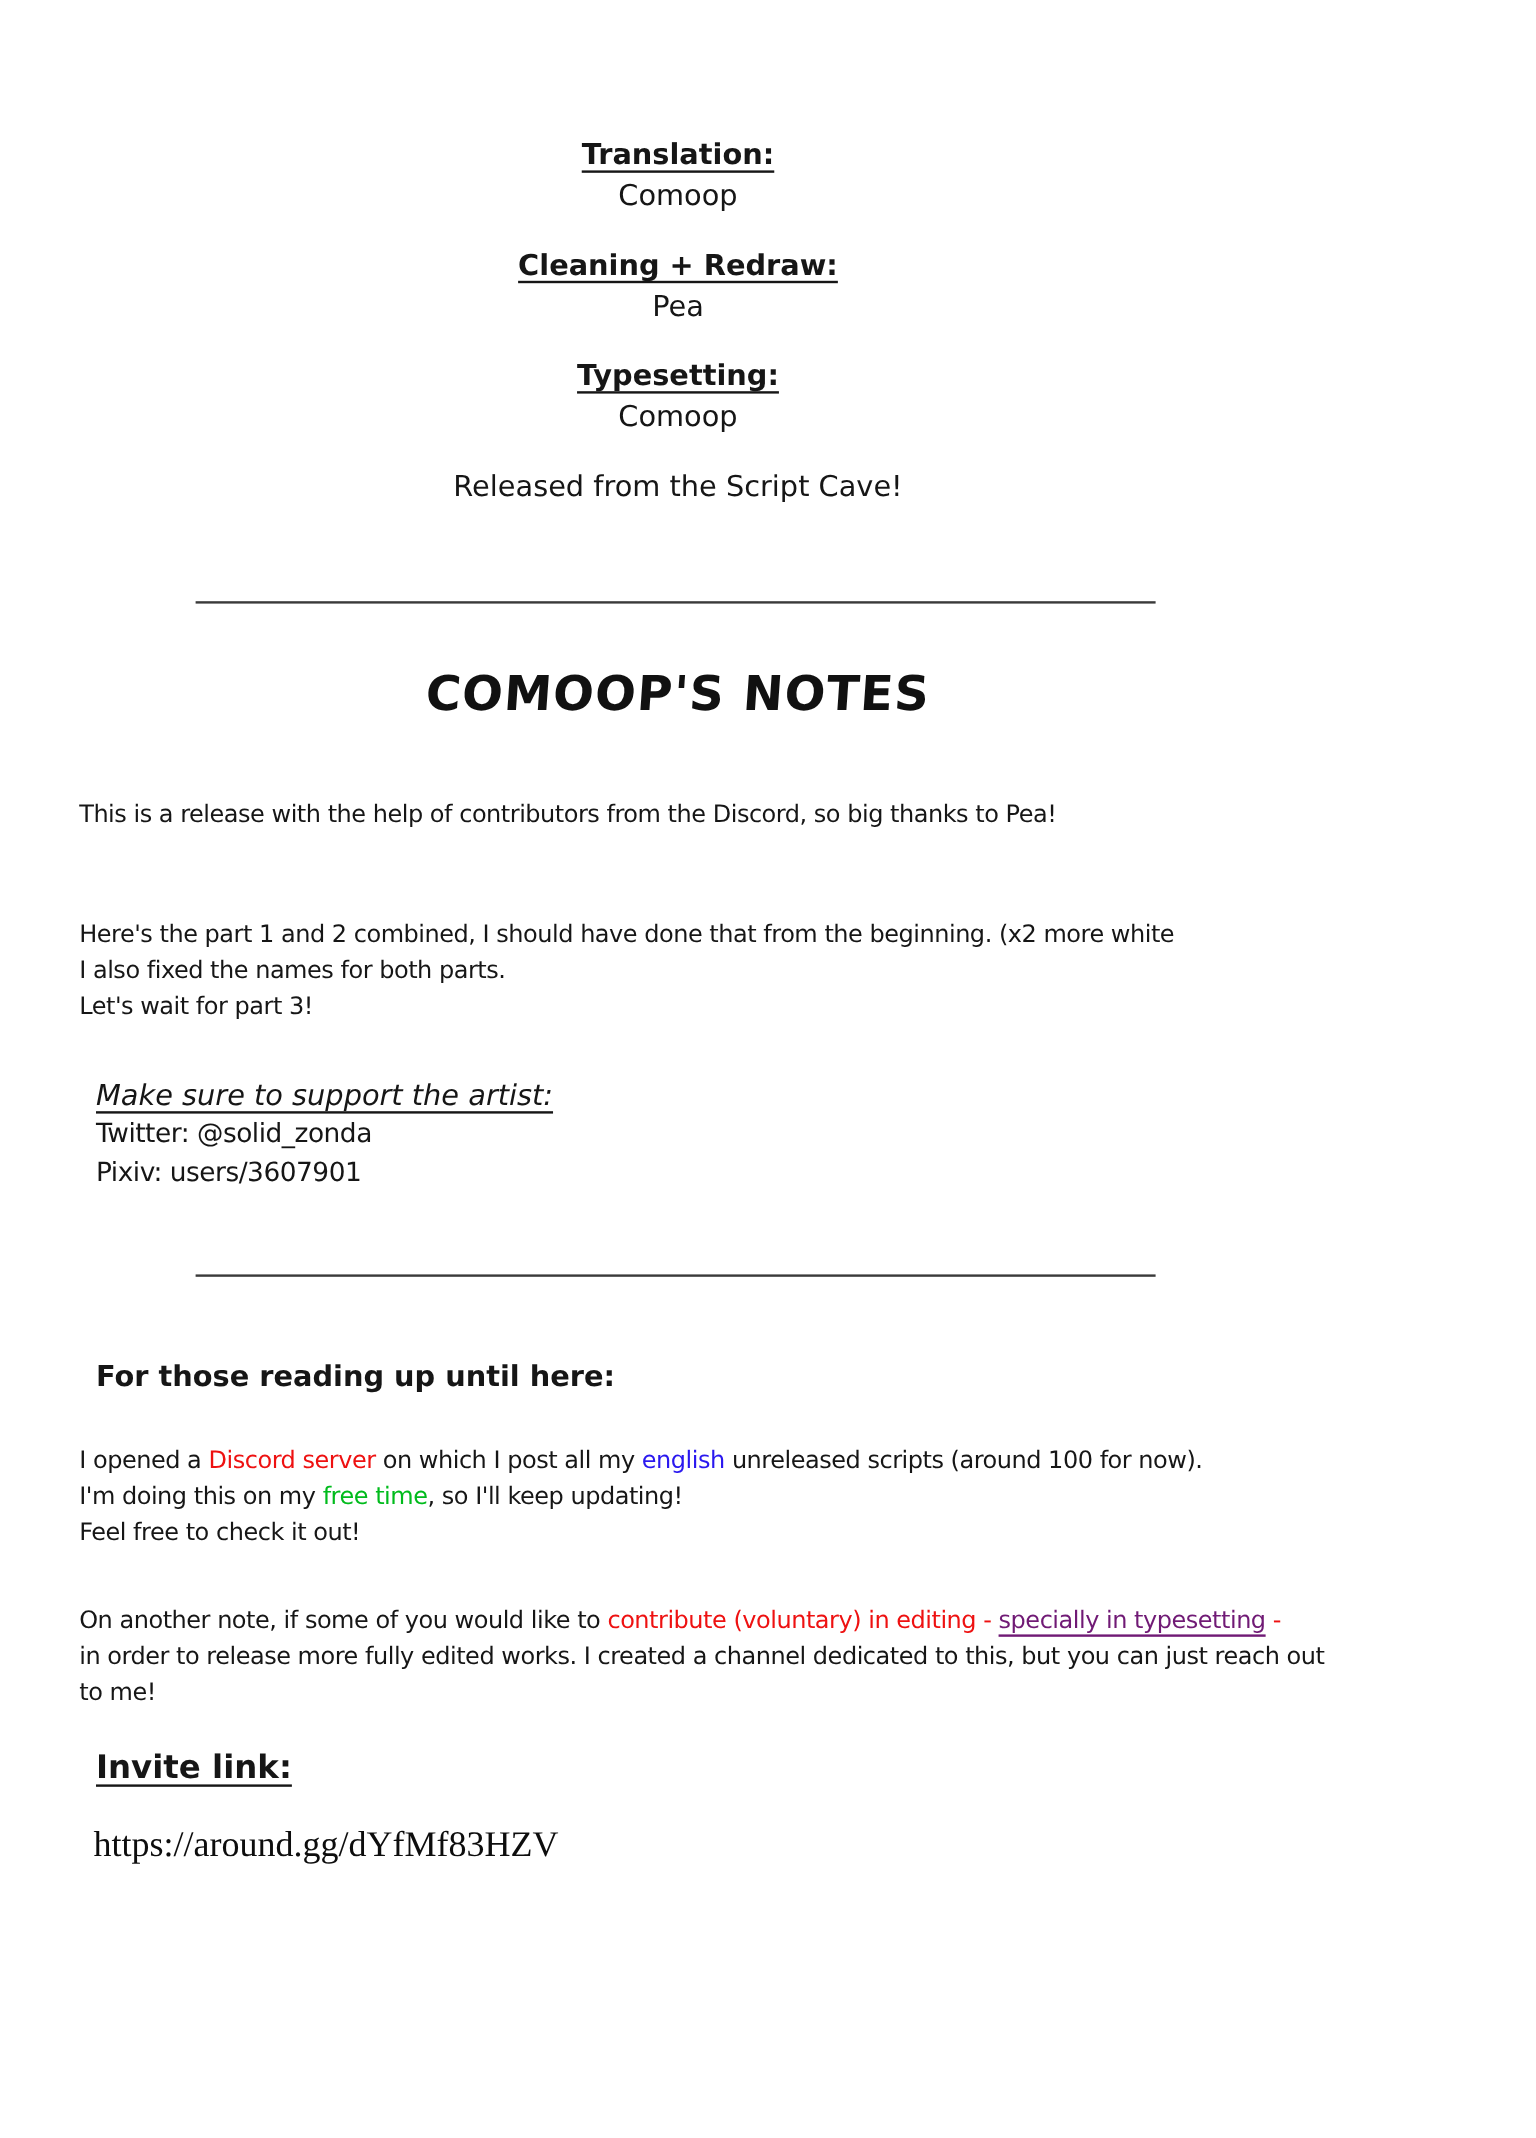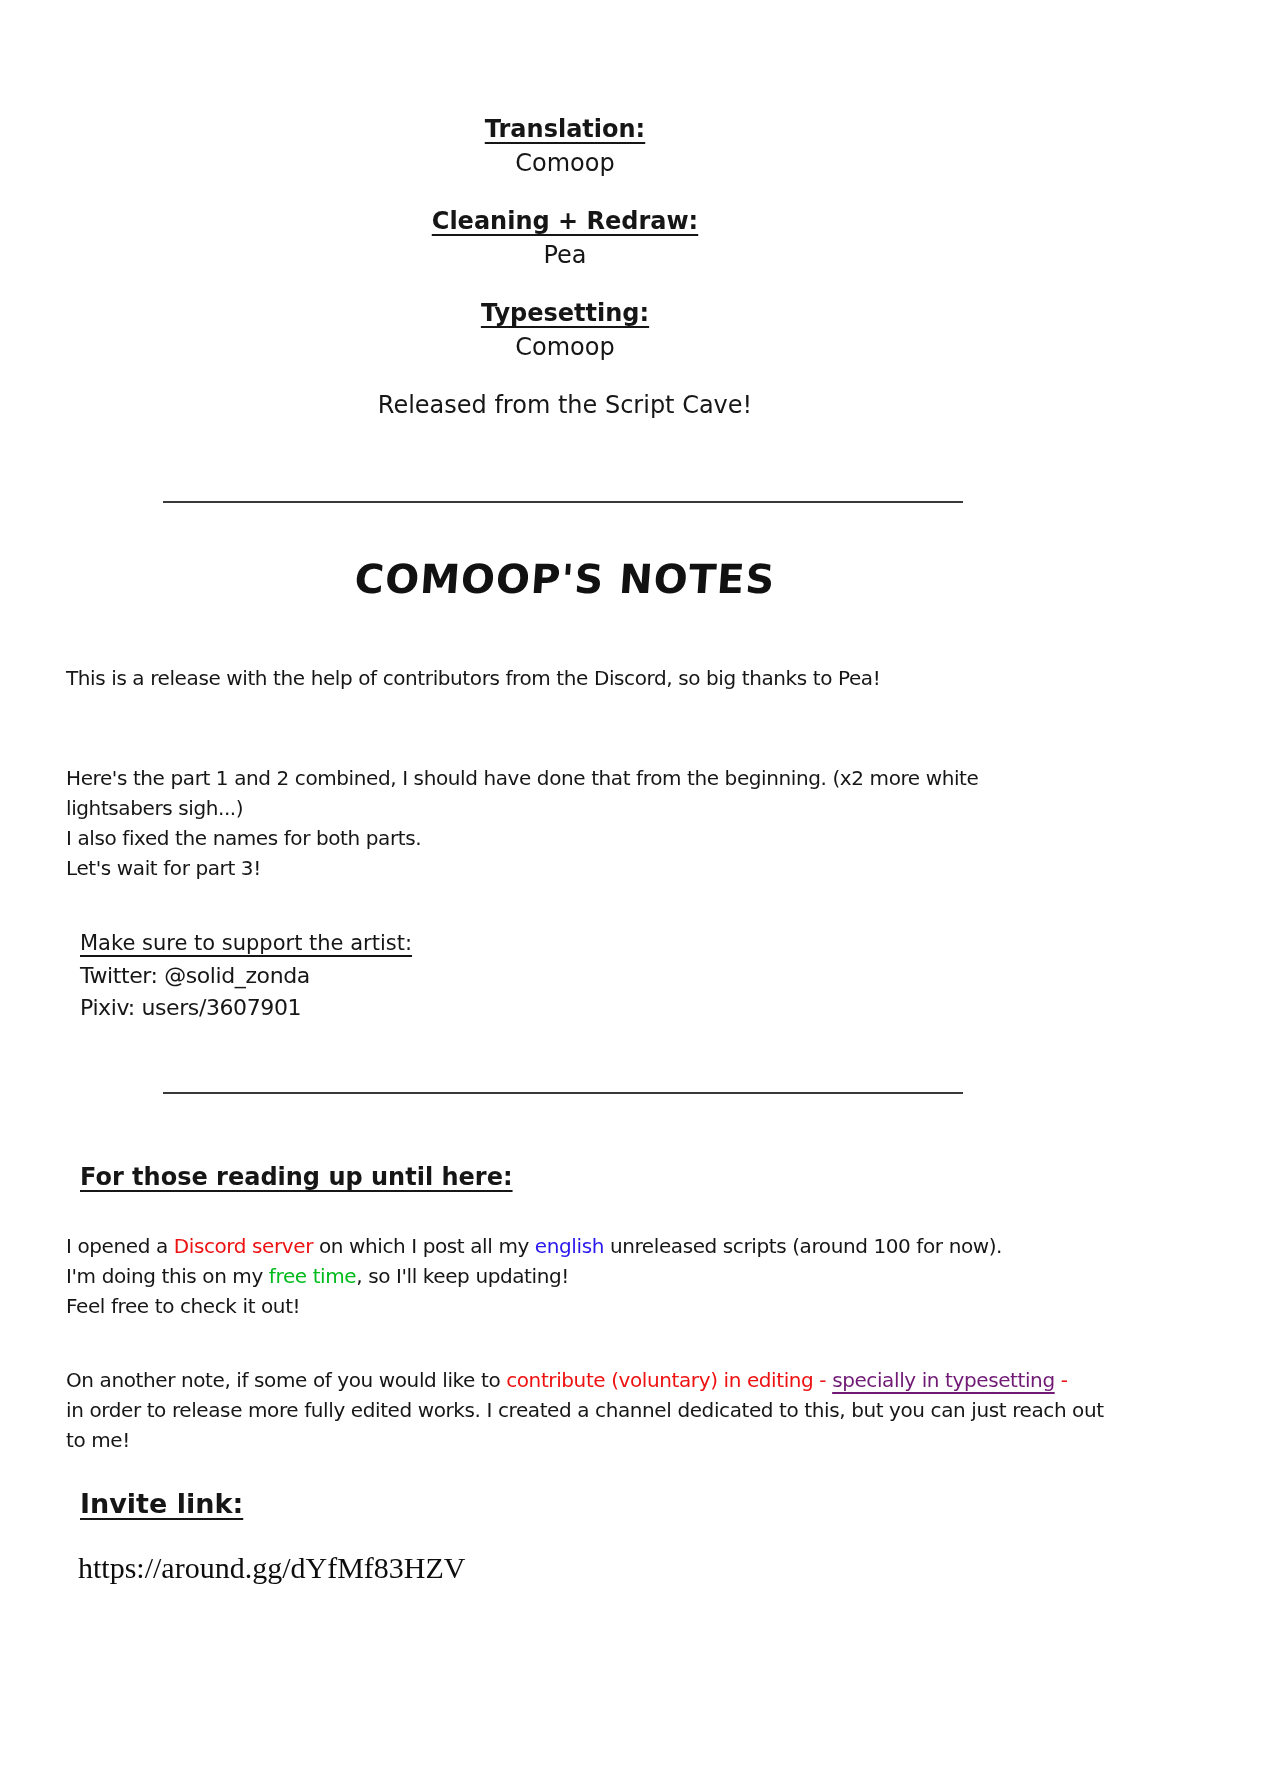--- a/index.html
+++ b/index.html
@@ -65,37 +65,37 @@
     margin-left: 66px;
     font-size: 20px;
     line-height: 30px;
     letter-spacing: -0.4px;
     white-space: nowrap;
   }
   .intro { margin-top: 56px; }
   .update { margin-top: 70px; }
   .support { margin-left: 80px; margin-top: 43px; }
   .support-heading {
-    font-size: 21px;
+    font-size: 24px;
     line-height: 34px;
     text-decoration: underline;
     text-decoration-thickness: 2px;
+    font-style: italic;
   }
   .support-line {
     font-size: 22px;
     line-height: 32px;
     letter-spacing: -0.4px;
   }
   .outro-heading {
     margin-left: 80px;
     margin-top: 67px;
     font-size: 24px;
     line-height: 32px;
     font-weight: 600;
-    text-decoration: underline;
     text-decoration-thickness: 2px;
   }
   .discord-para { margin-top: 38px; }
   .contribute-para { margin-top: 44px; }
   .invite-label {
     margin-left: 80px;
     margin-top: 30px;
     font-size: 27px;
     line-height: 38px;
     font-weight: 600;
@@ -134,21 +134,20 @@
   </div>
 
   <hr class="divider d1">
 
   <h1 class="notes-title">COMOOP'S NOTES</h1>
 
   <div class="para intro">This is a release with the help of contributors from the Discord, so big thanks to Pea!</div>
 
   <div class="para update">
       <div class="line">Here's the part 1 and 2 combined, I should have done that from the beginning. (x2 more white</div>
-      <div class="line">lightsabers sigh...)</div>
       <div class="line">I also fixed the names for both parts.</div>
       <div class="line">Let's wait for part 3!</div>
     </div>
 
   <div class="support">
     <div class="support-heading">Make sure to support the artist:</div>
     <div class="support-line">Twitter: @solid_zonda</div>
     <div class="support-line">Pixiv: users/3607901</div>
   </div>
 

